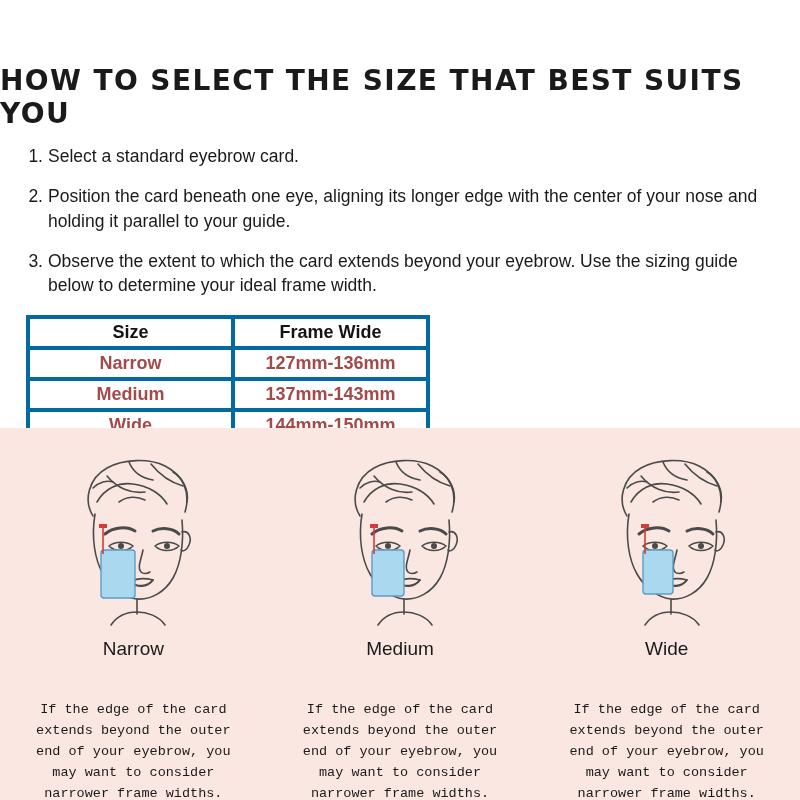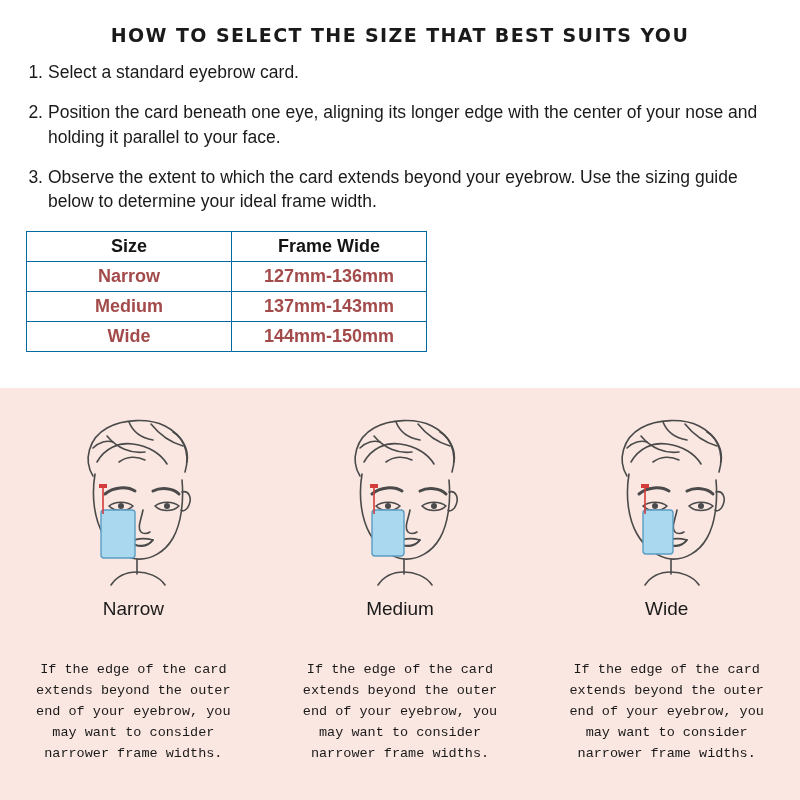--- a/index.html
+++ b/index.html
@@ -14,29 +14,30 @@
   }
   #page {
     position: relative;
     width: 800px;
     height: 800px;
     background: #ffffff;
   }
 
   
   .heading {
-    text-align: center;
+    text-align: left;
     font-family: "DejaVu Sans", sans-serif;
     font-weight: bold;
-    font-size: 19px;
+    font-size: 28px;
     letter-spacing: 1.4px;
     color: #1a1a1a;
     padding-top: 24px;
     padding-bottom: 6px;
     text-transform: uppercase;
+    margin-top: 40px;
   }
 
   
   .steps {
     padding: 8px 26px 0 26px;
   }
   .step {
     display: flex;
     font-size: 17.5px;
     color: #1a1a1a;
@@ -57,21 +58,21 @@
   .table-wrap {
     padding: 2px 0 0 26px;
   }
   table.size-table {
     border-collapse: collapse;
     width: 400px;
     table-layout: fixed;
   }
   table.size-table th,
   table.size-table td {
-    border: 1px solid #0369a1;
+    border: 4px solid #0369a1;
     text-align: center;
     padding: 3px 4px;
     height: 30px;
   }
   table.size-table th {
     font-size: 18px;
     font-weight: bold;
     color: #141414;
   }
   table.size-table td {
@@ -129,21 +130,21 @@
 
   <div class="heading">How to Select the Size That Best Suits You</div>
 
   <div class="steps">
     <div class="step">
       <span class="step-num">1.</span>
       <span class="step-text">Select a standard eyebrow card.</span>
     </div>
     <div class="step">
       <span class="step-num">2.</span>
-      <span class="step-text">Position the card beneath one eye, aligning its longer edge with the center of your nose and holding it parallel to your face.</span>
+      <span class="step-text">Position the card beneath one eye, aligning its longer edge with the center of your nose and holding it parallel to your guide.</span>
     </div>
     <div class="step">
       <span class="step-num">3.</span>
       <span class="step-text">Observe the extent to which the card extends beyond your eyebrow. Use the sizing guide below to determine your ideal frame width.</span>
     </div>
   </div>
 
   <div class="table-wrap">
     <table class="size-table">
       <colgroup>

